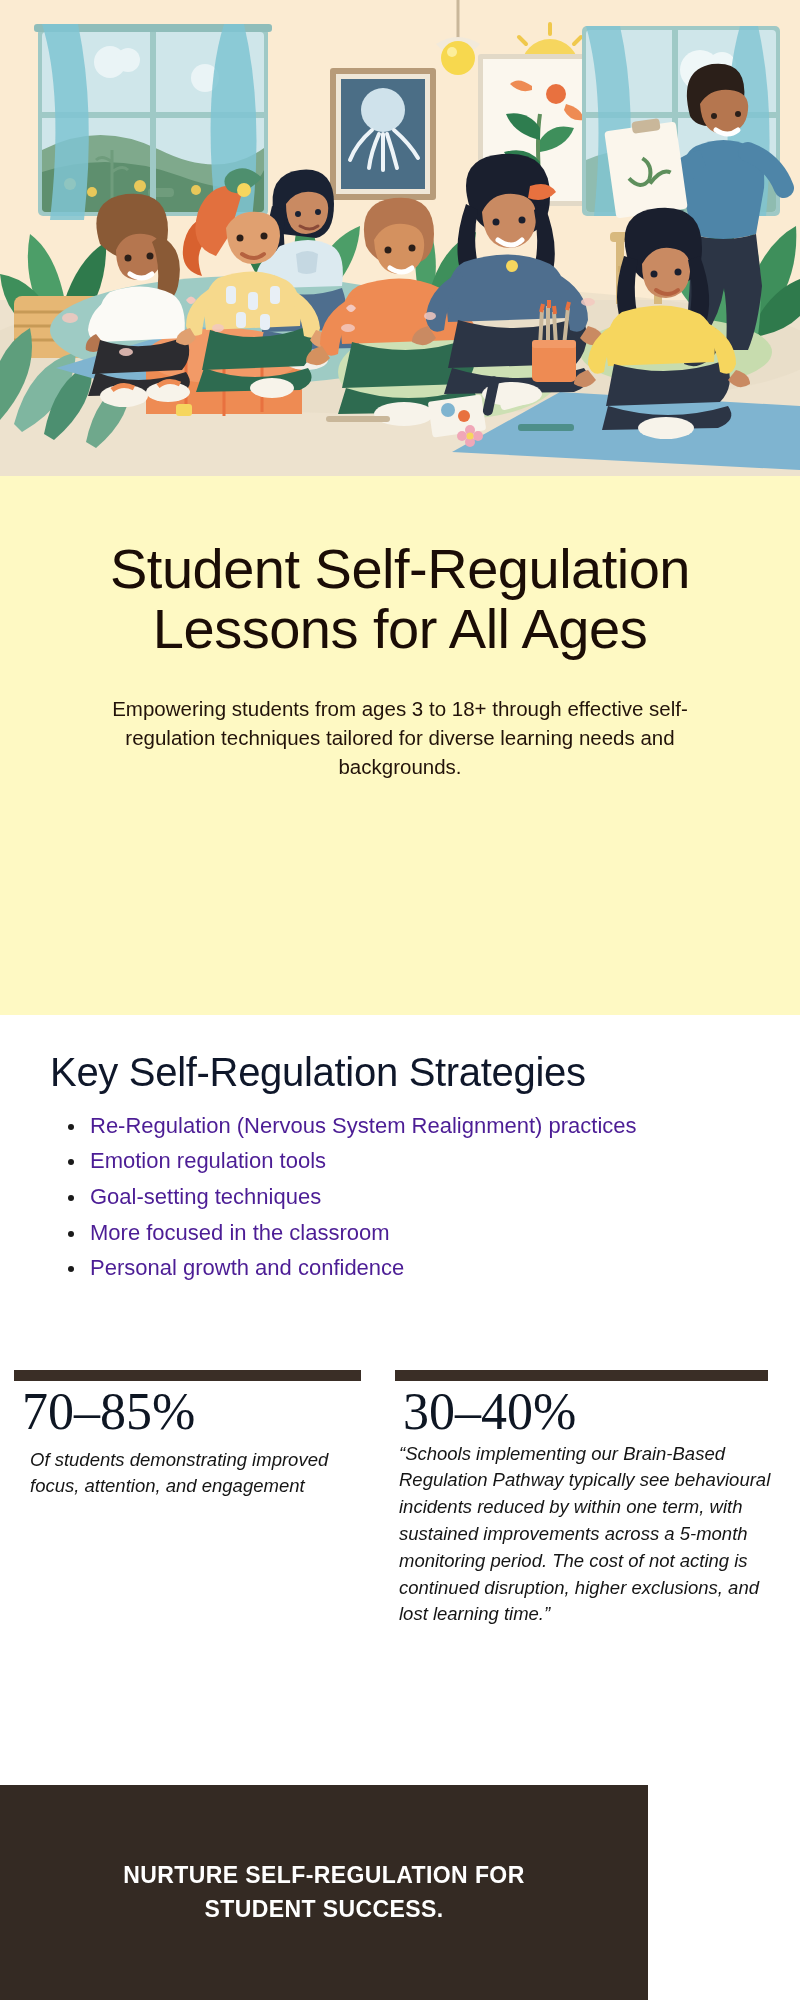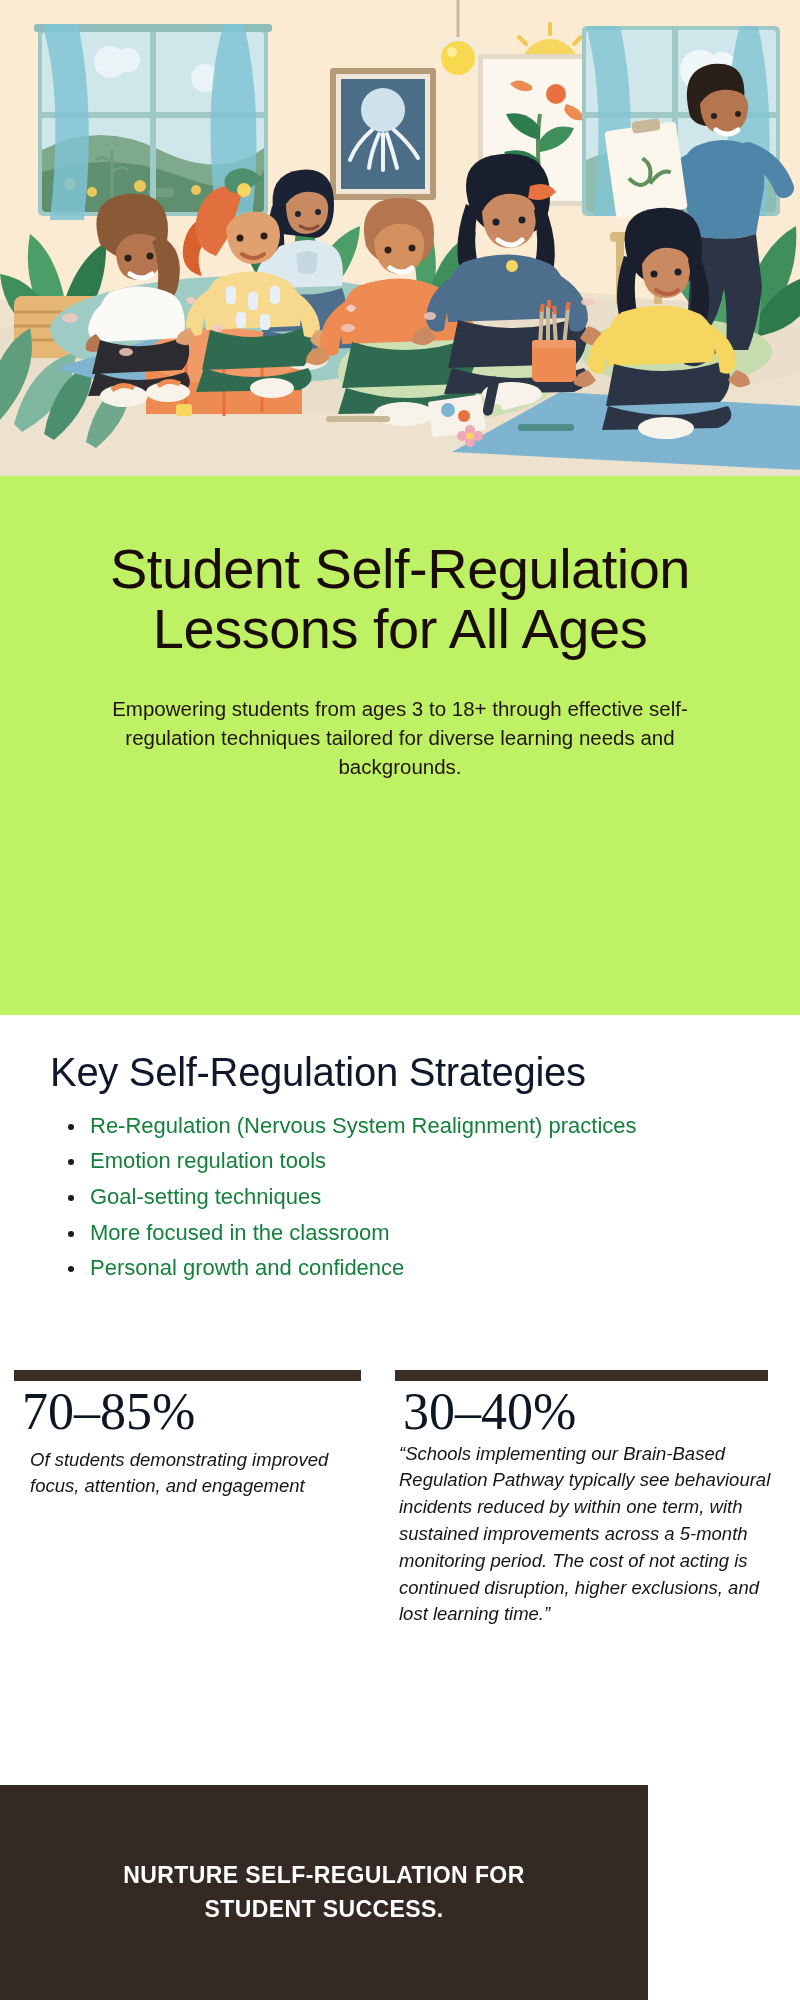--- a/index.html
+++ b/index.html
@@ -12,21 +12,21 @@
   }
   .page { position:relative; width:800px; height:2000px; overflow:hidden; background:#fff; }
 
   
   .hero { position:relative; width:800px; height:476px; overflow:hidden; background:#FBEBD2; }
   .hero svg { display:block; width:800px; height:476px; }
 
   
   .title-band {
     position:absolute; left:0; top:476px; width:800px; height:539px;
-    background:#bef264;
+    background:#fef9c3;
     display:flex; flex-direction:column; align-items:center;
     padding:63px 40px 0 40px;
   }
   .title-band h1 {
     font-size:56px; line-height:1.08; font-weight:400; letter-spacing:-0.5px;
     color:#1B0D06; text-align:center; max-width:640px;
   }
   .title-band .subtitle {
     margin-top:34px; font-size:20.5px; line-height:1.42; font-weight:400;
     color:#22130A; text-align:center; max-width:610px;
@@ -36,21 +36,21 @@
   .content { position:absolute; left:0; top:1015px; width:800px; height:770px; background:#fff; }
 
   .strategies { padding:35px 42px 0 50px; }
   .strategies h2 {
     font-size:40px; font-weight:400; color:#0f172a; letter-spacing:-0.3px;
     line-height:1.12; margin-bottom:14px;
   }
   .strategies ul { list-style:none; }
   .strategies li {
     position:relative; padding-left:40px; margin-bottom:2px;
-    font-size:22px; line-height:1.53; color:#15803d; font-weight:400;
+    font-size:22px; line-height:1.53; color:#4c1d95; font-weight:400;
   }
   .strategies li .bullet {
     position:absolute; left:18px; top:15px; width:6px; height:6px;
     border-radius:50%; background:#1A1A1A;
   }
 
   
   .stats { position:absolute; left:0; top:355px; width:800px; display:flex; padding:0 18px 0 14px; }
   .stat { position:relative; }
   .stat-left  { width:381px; padding-right:24px; }

